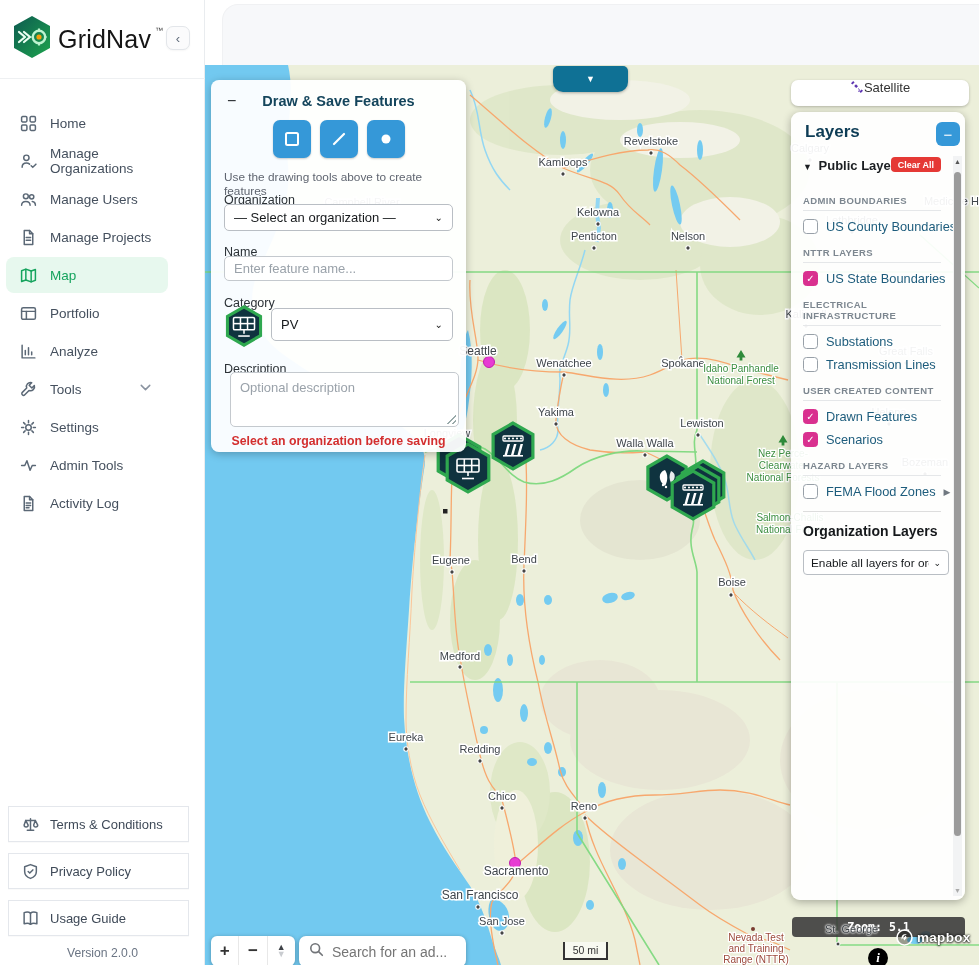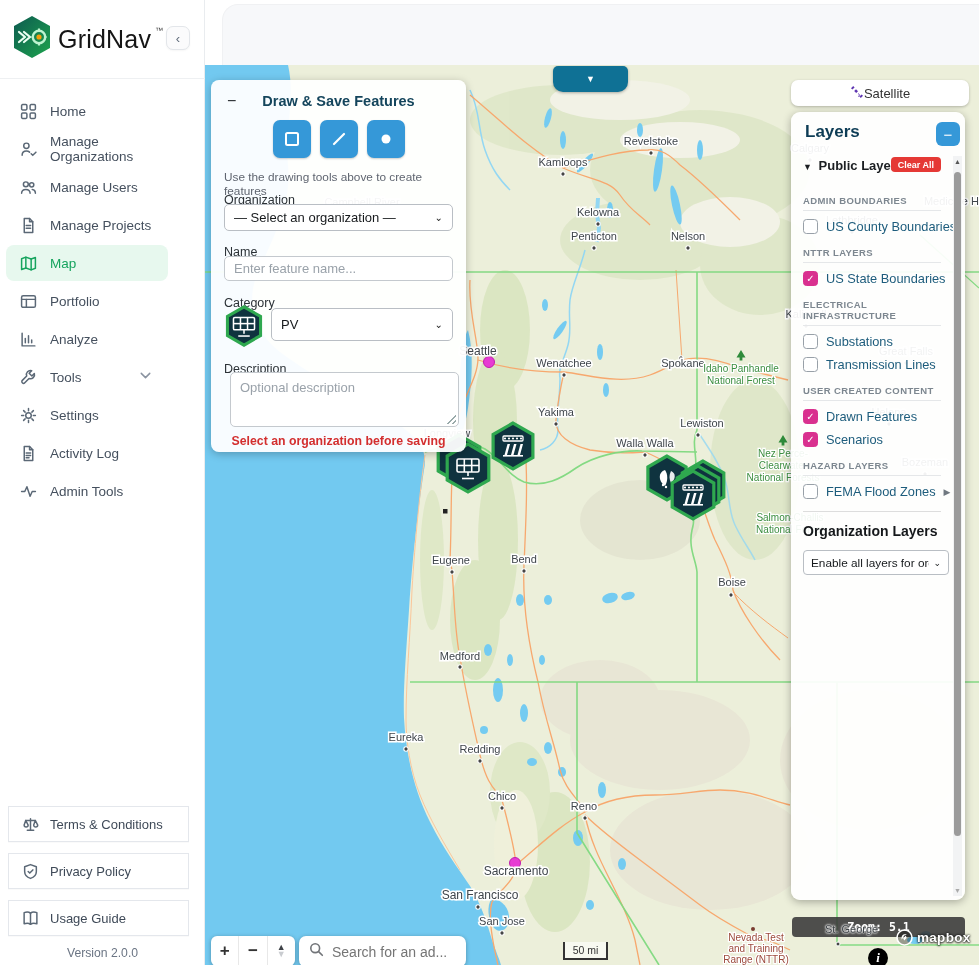--- a/index.html
+++ b/index.html
@@ -10,21 +10,21 @@
   
   #sidebar{position:absolute;left:0;top:0;width:205px;height:965px;background:#fff;
            border-right:1px solid #e9ecef;z-index:10;}
   #logo-row{position:absolute;left:10px;top:14px;display:flex;align-items:center;gap:4px;}
   #brand{font-size:25px;font-weight:400;color:#151515;letter-spacing:.2px;}
   #brand-tm{font-size:8px;color:#444;vertical-align:top;position:relative;top:-9px;}
   #collapse-btn{position:absolute;left:166px;top:26px;width:24px;height:24px;border:1px solid #e3e6ea;
     border-radius:7px;background:#fbfbfc;color:#5f6b7a;font-size:13px;display:flex;align-items:center;
     justify-content:center;cursor:pointer;box-shadow:0 1px 2px rgba(0,0,0,.04);}
   #logo-divider{position:absolute;left:0;top:78px;width:205px;border-top:1px solid #eef0f2;}
-  #nav-list{position:absolute;left:0;top:92px;width:174px;}
+  #nav-list{position:absolute;left:0;top:104px;width:174px;}
   .nav-item{height:38px;display:flex;align-items:center;gap:13px;padding:0 20px;
             font-size:13.5px;color:#45505e;cursor:pointer;}
   .nav-item.active{margin:1px 6px;height:36px;padding:0 14px;background:#e7f8ee;border-radius:8px;color:#16a45e;}
   .nav-ico{width:17px;height:17px;display:flex;align-items:center;color:#5b6876;}
   .nav-item.active .nav-ico{color:#16a45e;}
   .nav-chev{margin-left:auto;color:#8a93a0;}
   #side-footer{position:absolute;left:8px;top:806px;width:189px;}
   .foot-btn{width:181px;height:36px;margin-bottom:11px;border:1px solid #e4e7ec;border-radius:0;
             background:#fff;display:flex;align-items:center;gap:11px;padding-left:13px;font-size:13px;
             color:#3f4a58;cursor:pointer;box-shadow:0 1px 1px rgba(0,0,0,.02);}
@@ -60,21 +60,21 @@
   #dp-textarea{position:absolute;left:13px;top:292px;width:229px;height:55px;border:1px solid #c4c9ce;
     border-radius:5px;background:#fff;padding:7px 9px;font-size:13px;color:#9aa2aa;margin-left:6px;}
   #dp-resize{position:absolute;right:2px;bottom:2px;width:9px;height:9px;
     background:linear-gradient(135deg,transparent 50%,#9aa 50%,#9aa 60%,transparent 60%,transparent 75%,#9aa 75%,#9aa 85%,transparent 85%);}
   #dp-warning{position:absolute;left:0;top:354px;width:100%;text-align:center;font-size:12.3px;font-weight:700;color:#d32f2f;}
   #dp-cat-icon{position:absolute;left:11px;top:224px;}
   #dp-cat-select{top:228px;left:60px !important;width:182px !important;height:33px;}
 
   
   #satellite-btn{position:absolute;left:586px;top:15px;width:178px;height:26px;background:#fff;border-radius:7px;
-    box-shadow:0 1px 3px rgba(0,0,0,.25);display:flex;align-items:center;justify-content:center;
+    box-shadow:0 1px 3px rgba(0,0,0,.25);display:flex;justify-content:center;
     font-size:13px;color:#333;cursor:pointer;z-index:5;}
   #layers-panel{position:absolute;left:586px;top:47px;width:174px;height:788px;background:rgba(255,255,255,.93);
     border-radius:9px;box-shadow:0 2px 8px rgba(0,0,0,.3);z-index:5;}
   #lp-title{position:absolute;left:14px;top:10px;font-size:17px;font-weight:700;color:#0d3c55;}
   #lp-minus{position:absolute;right:5px;top:10px;width:24px;height:24px;background:#3598d8;border-radius:6px;
     color:#fff;font-size:15px;display:flex;align-items:center;justify-content:center;cursor:pointer;}
   #lp-public{position:absolute;left:12px;top:46px;font-size:13px;font-weight:700;color:#1c1f22;cursor:pointer;}
   #lp-public .tri{font-size:9px;margin-right:3px;}
   #lp-clearall{position:absolute;right:24px;top:45px;background:#e53935;color:#fff;font-size:9px;font-weight:700;
     padding:2.5px 7px;border-radius:4px;cursor:pointer;}
@@ -249,36 +249,36 @@
             <svg width="17" height="17" viewBox="0 0 16 16" fill="none" stroke="currentColor" stroke-width="1.4" stroke-linecap="round" stroke-linejoin="round">
               <circle cx="8" cy="8" r="2.6"></circle>
               <path d="M8,1.5 V3.5 M8,12.5 V14.5 M1.5,8 H3.5 M12.5,8 H14.5 M3.4,3.4 L4.8,4.8 M11.2,11.2 L12.6,12.6 M12.6,3.4 L11.2,4.8 M4.8,11.2 L3.4,12.6"></path>
             </svg>
           </span>
           <span>Settings</span>
         </div>
         <div class="nav-item">
           <span class="nav-ico">
             <svg width="17" height="17" viewBox="0 0 16 16" fill="none" stroke="currentColor" stroke-width="1.4" stroke-linecap="round" stroke-linejoin="round">
+              <path d="M1.5,8 H4.5 L6.5,3.5 L9.5,12.5 L11.5,8 H14.5"></path>
+            </svg>
+          </span>
+          <span>Admin Tools</span>
+        </div>
+        <div class="nav-item">
+          <span class="nav-ico">
+            <svg width="17" height="17" viewBox="0 0 16 16" fill="none" stroke="currentColor" stroke-width="1.4" stroke-linecap="round" stroke-linejoin="round">
               <path d="M4,1.5 h5 l3,3 v10 h-8 Z"></path>
               <path d="M9,1.5 v3 h3"></path>
               <line x1="5.8" y1="7.5" x2="10" y2="7.5"></line>
               <line x1="5.8" y1="9.8" x2="10" y2="9.8"></line>
               <line x1="5.8" y1="12" x2="8.5" y2="12"></line>
             </svg>
           </span>
           <span>Activity Log</span>
-        </div>
-        <div class="nav-item">
-          <span class="nav-ico">
-            <svg width="17" height="17" viewBox="0 0 16 16" fill="none" stroke="currentColor" stroke-width="1.4" stroke-linecap="round" stroke-linejoin="round">
-              <path d="M1.5,8 H4.5 L6.5,3.5 L9.5,12.5 L11.5,8 H14.5"></path>
-            </svg>
-          </span>
-          <span>Admin Tools</span>
         </div>
       </nav>
     <div id="side-footer">
         <div class="foot-btn">
           <span class="nav-ico">
             <svg width="17" height="17" viewBox="0 0 16 16" fill="none" stroke="currentColor" stroke-width="1.4" stroke-linecap="round" stroke-linejoin="round">
               <path d="M8,2.5 V13.5 M5,13.5 H11 M3.5,4.2 H12.5"></path>
               <path d="M3.5,4.2 L2,8.5 a1.9,1.9 0 0 0 3.8,0 Z M12.5,4.2 L11,8.5 a1.9,1.9 0 0 0 3.8,0 Z"></path>
             </svg>
           </span>

